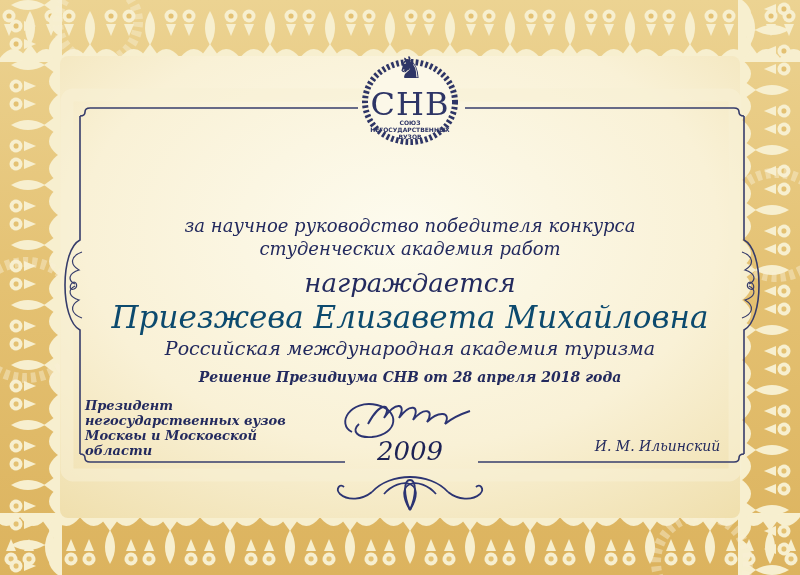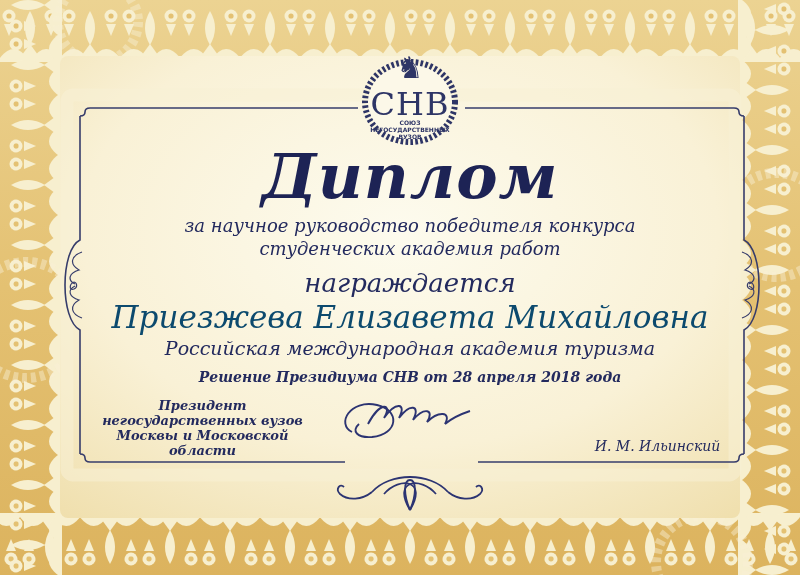--- a/index.html
+++ b/index.html
@@ -8,21 +8,21 @@
     font-family:"DejaVu Serif", serif;color:#232a5e;background:#e6c67a;
   }
   .bg{position:absolute;left:0;top:0;}
   .txt{position:absolute;left:20px;right:0;text-align:center;font-style:italic;}
   .title{top:140px;font-size:62px;font-weight:bold;letter-spacing:1px;color:#1d2355;}
   .subtitle{top:214px;font-size:18px;line-height:23px;}
   .award{top:268px;font-size:26px;}
   .recipient{top:299px;font-size:31px;color:#0c4a6e;}
   .institution{top:337px;font-size:19px;}
   .decision{top:369px;font-size:14px;font-weight:bold;}
-  .president{position:absolute;left:85px;width:235px;top:398px;text-align:center;
+  .president{position:absolute;left:85px;width:235px;top:398px;
     font-style:italic;font-weight:bold;font-size:13px;line-height:15px;}
   .year{top:436px;font-size:26px;color:#1d2355;}
   .signer-name{position:absolute;left:565px;width:185px;top:438px;text-align:center;
     font-style:italic;font-weight:normal;font-size:14px;}
 </style>
 </head>
 <body>
 
 <div class="diploma">
 
@@ -127,36 +127,36 @@
       <ellipse cx="410" cy="102" rx="42" ry="38" fill="#fcf8e8"></ellipse>
       <ellipse cx="410" cy="102" rx="45" ry="40" fill="none" stroke="#2e3566" stroke-width="6" stroke-dasharray="2.6 2.3"></ellipse>
       <text x="410" y="78" text-anchor="middle" font-family="DejaVu Sans, sans-serif" font-size="30" fill="#2e3566">♞</text>
       <text x="410" y="115" text-anchor="middle" font-family="DejaVu Serif, serif" font-size="32" fill="#2e3566" letter-spacing="1">СНВ</text>
       <text x="410" y="125" text-anchor="middle" font-family="DejaVu Sans, sans-serif" font-size="6" font-weight="bold" fill="#2e3566">СОЮЗ</text>
       <text x="410" y="132" text-anchor="middle" font-family="DejaVu Sans, sans-serif" font-size="6" font-weight="bold" fill="#2e3566">НЕГОСУДАРСТВЕННЫХ</text>
       <text x="410" y="139" text-anchor="middle" font-family="DejaVu Sans, sans-serif" font-size="6" font-weight="bold" fill="#2e3566">ВУЗОВ</text>
     </g>
   </svg>
 
-  <div class="txt title">Диплом</div>
 
   <div class="txt subtitle">
     <div>за научное руководство победителя конкурса</div>
     <div>студенческих академия работ</div>
   </div>
 
   <div class="txt award">награждается</div>
 
   <div class="txt recipient">Приезжева Елизавета Михайловна</div>
 
   <div class="txt institution">Российская международная академия туризма</div>
 
   <div class="txt decision">Решение Президиума СНВ от 28 апреля 2018 года</div>
 
   <div class="president">
     <div>Президент</div>
     <div>негосударственных вузов</div>
     <div>Москвы и Московской области</div>
   </div>
 
+  <div class="txt year">2009</div>
 
   <div class="signer-name">И. М. Ильинский</div>
 </div>
 
 </body></html>

